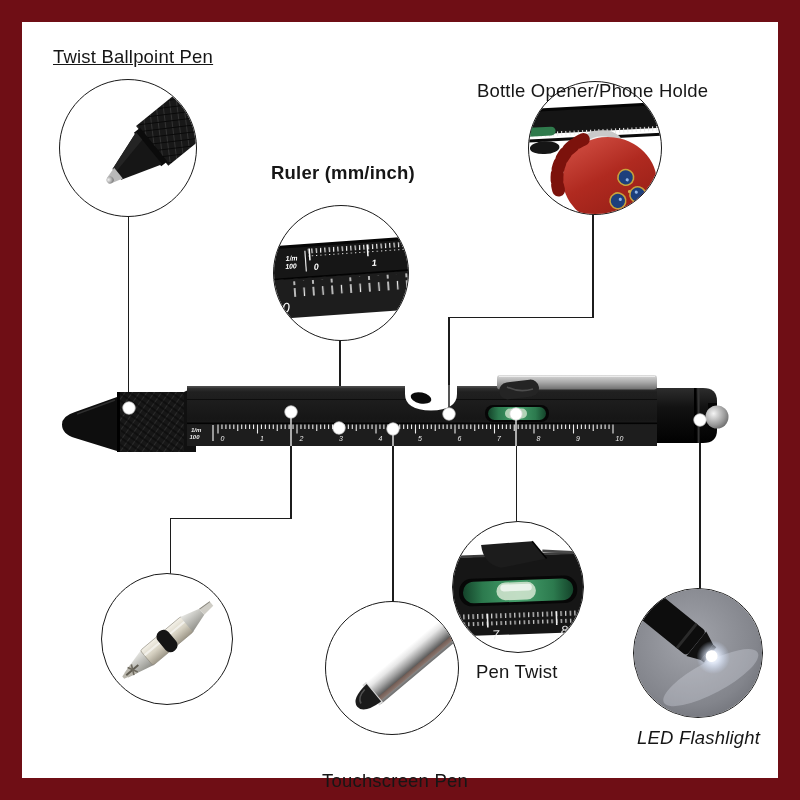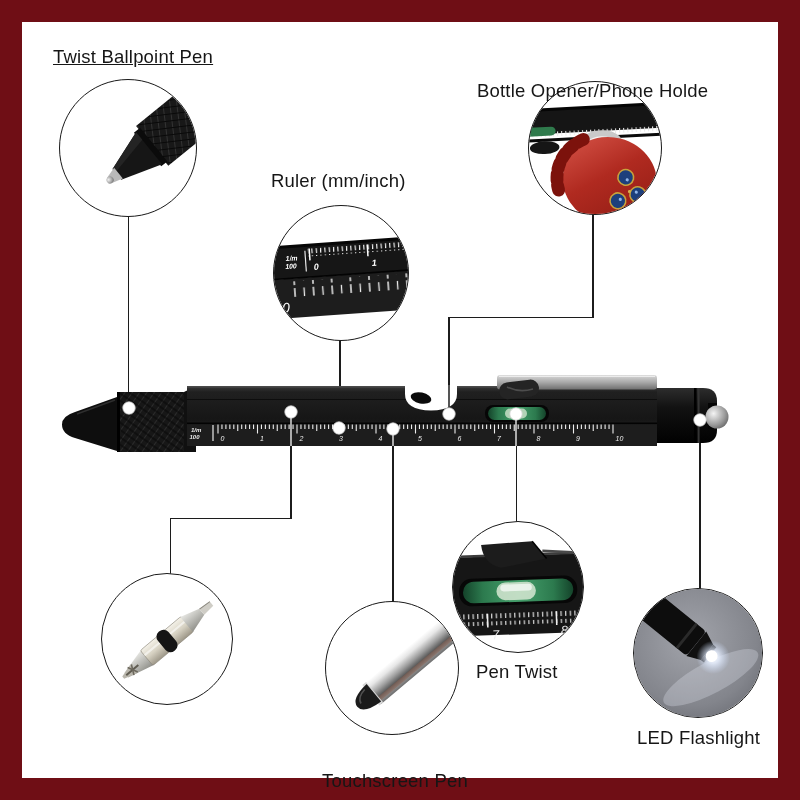--- a/index.html
+++ b/index.html
@@ -446,17 +446,17 @@
         <rect x="80" y="-10" width="4" height="20" fill="#1f1f1f"></rect>
         <circle data-name="led-glow" cx="88" cy="0" r="17" fill="url(#glow7)"></circle>
         <circle cx="86" cy="0" r="6" fill="#ffffff"></circle>
         <circle cx="85" cy="-1.5" r="3" fill="#ffffff"></circle>
       </g>
     </svg>
   </div>
 
   <div class="label" data-name="label-twist-ballpoint" style="left:53px;top:46px;text-decoration:underline;">Twist Ballpoint Pen</div>
   <div class="label" data-name="label-bottle-opener" style="left:477px;top:48px;margin-top:32px;">Bottle Opener/Phone Holde</div>
-  <div class="label" data-name="label-ruler" style="left:271px;top:170px;">Ruler (mm/inch)</div>
+  <div class="label" data-name="label-ruler" style="left:271px;top:162px;font-weight:bold;">Ruler (mm/inch)</div>
   <div class="label" data-name="label-touchscreen" style="left:322px;top:741px;margin-top:29px;">Touchscreen Pen</div>
   <div class="label" data-name="label-pen-level" style="left:476px;top:661px;">Pen Twist</div>
-  <div class="label" data-name="label-led-flashlight" style="left:637px;top:727px;">LED Flashlight</div>
+  <div class="label" data-name="label-led-flashlight" style="left:637px;top:727px;font-style:italic;">LED Flashlight</div>
 </div>
 
 </body></html>

